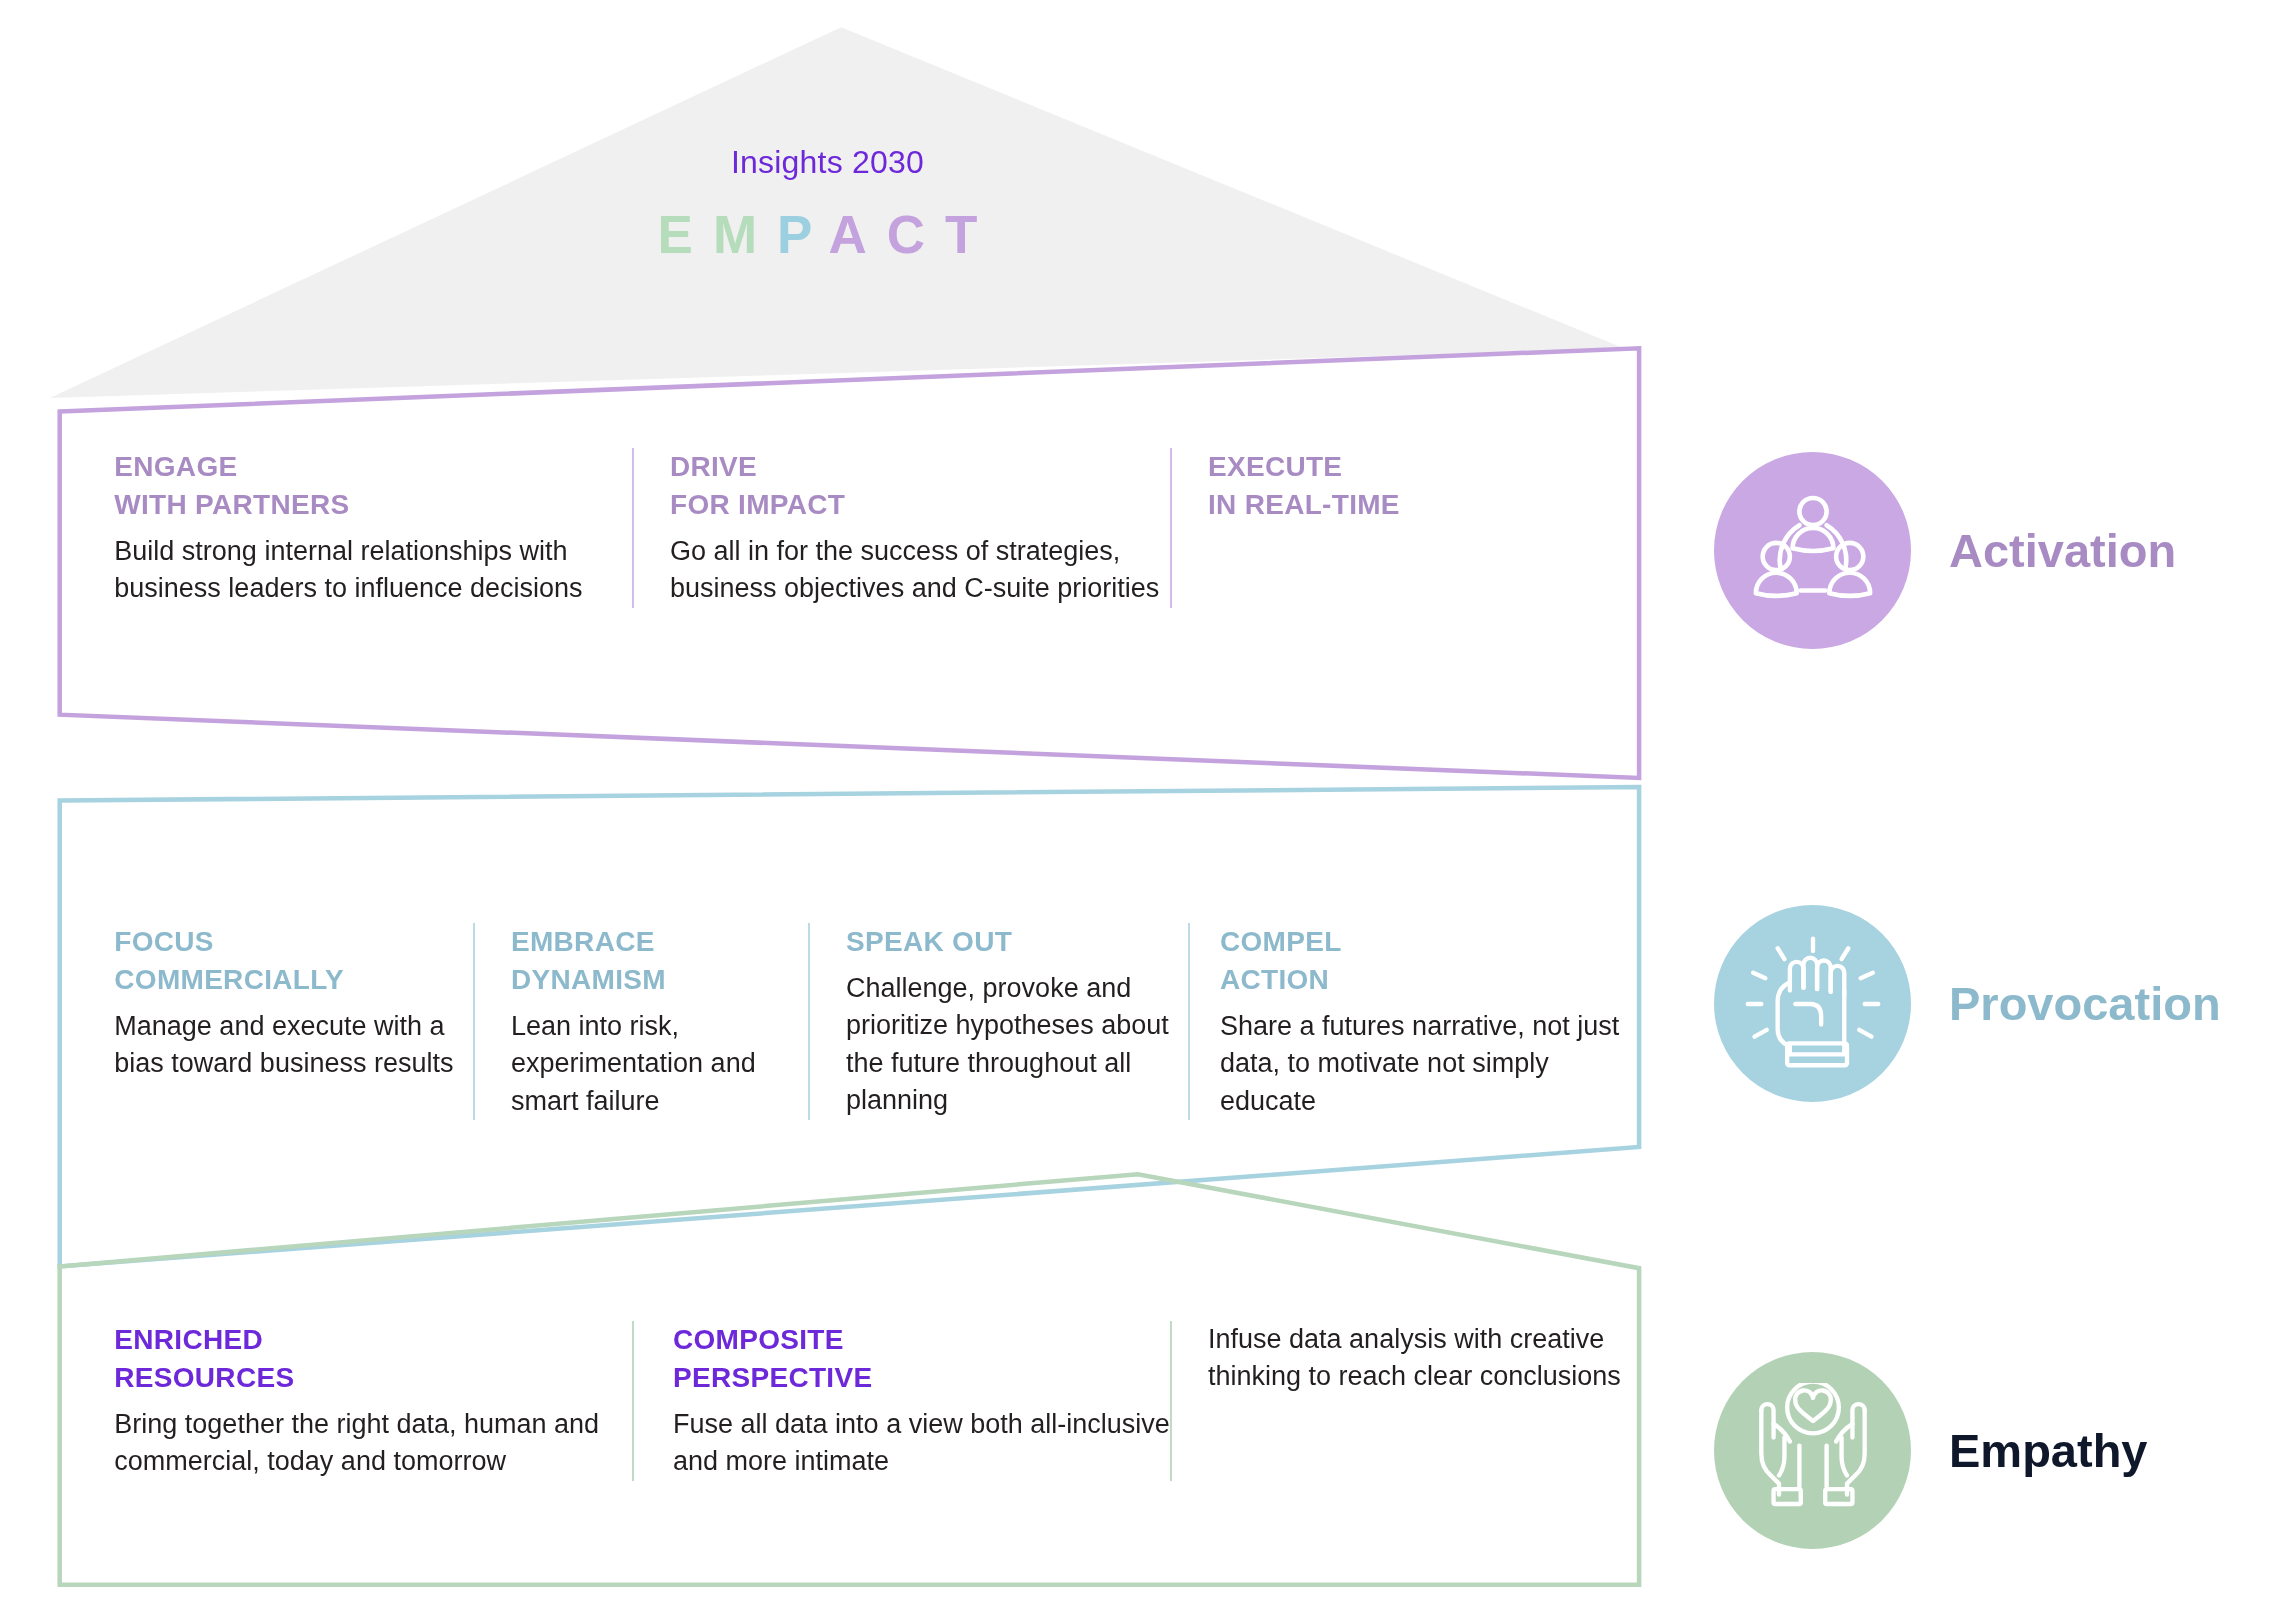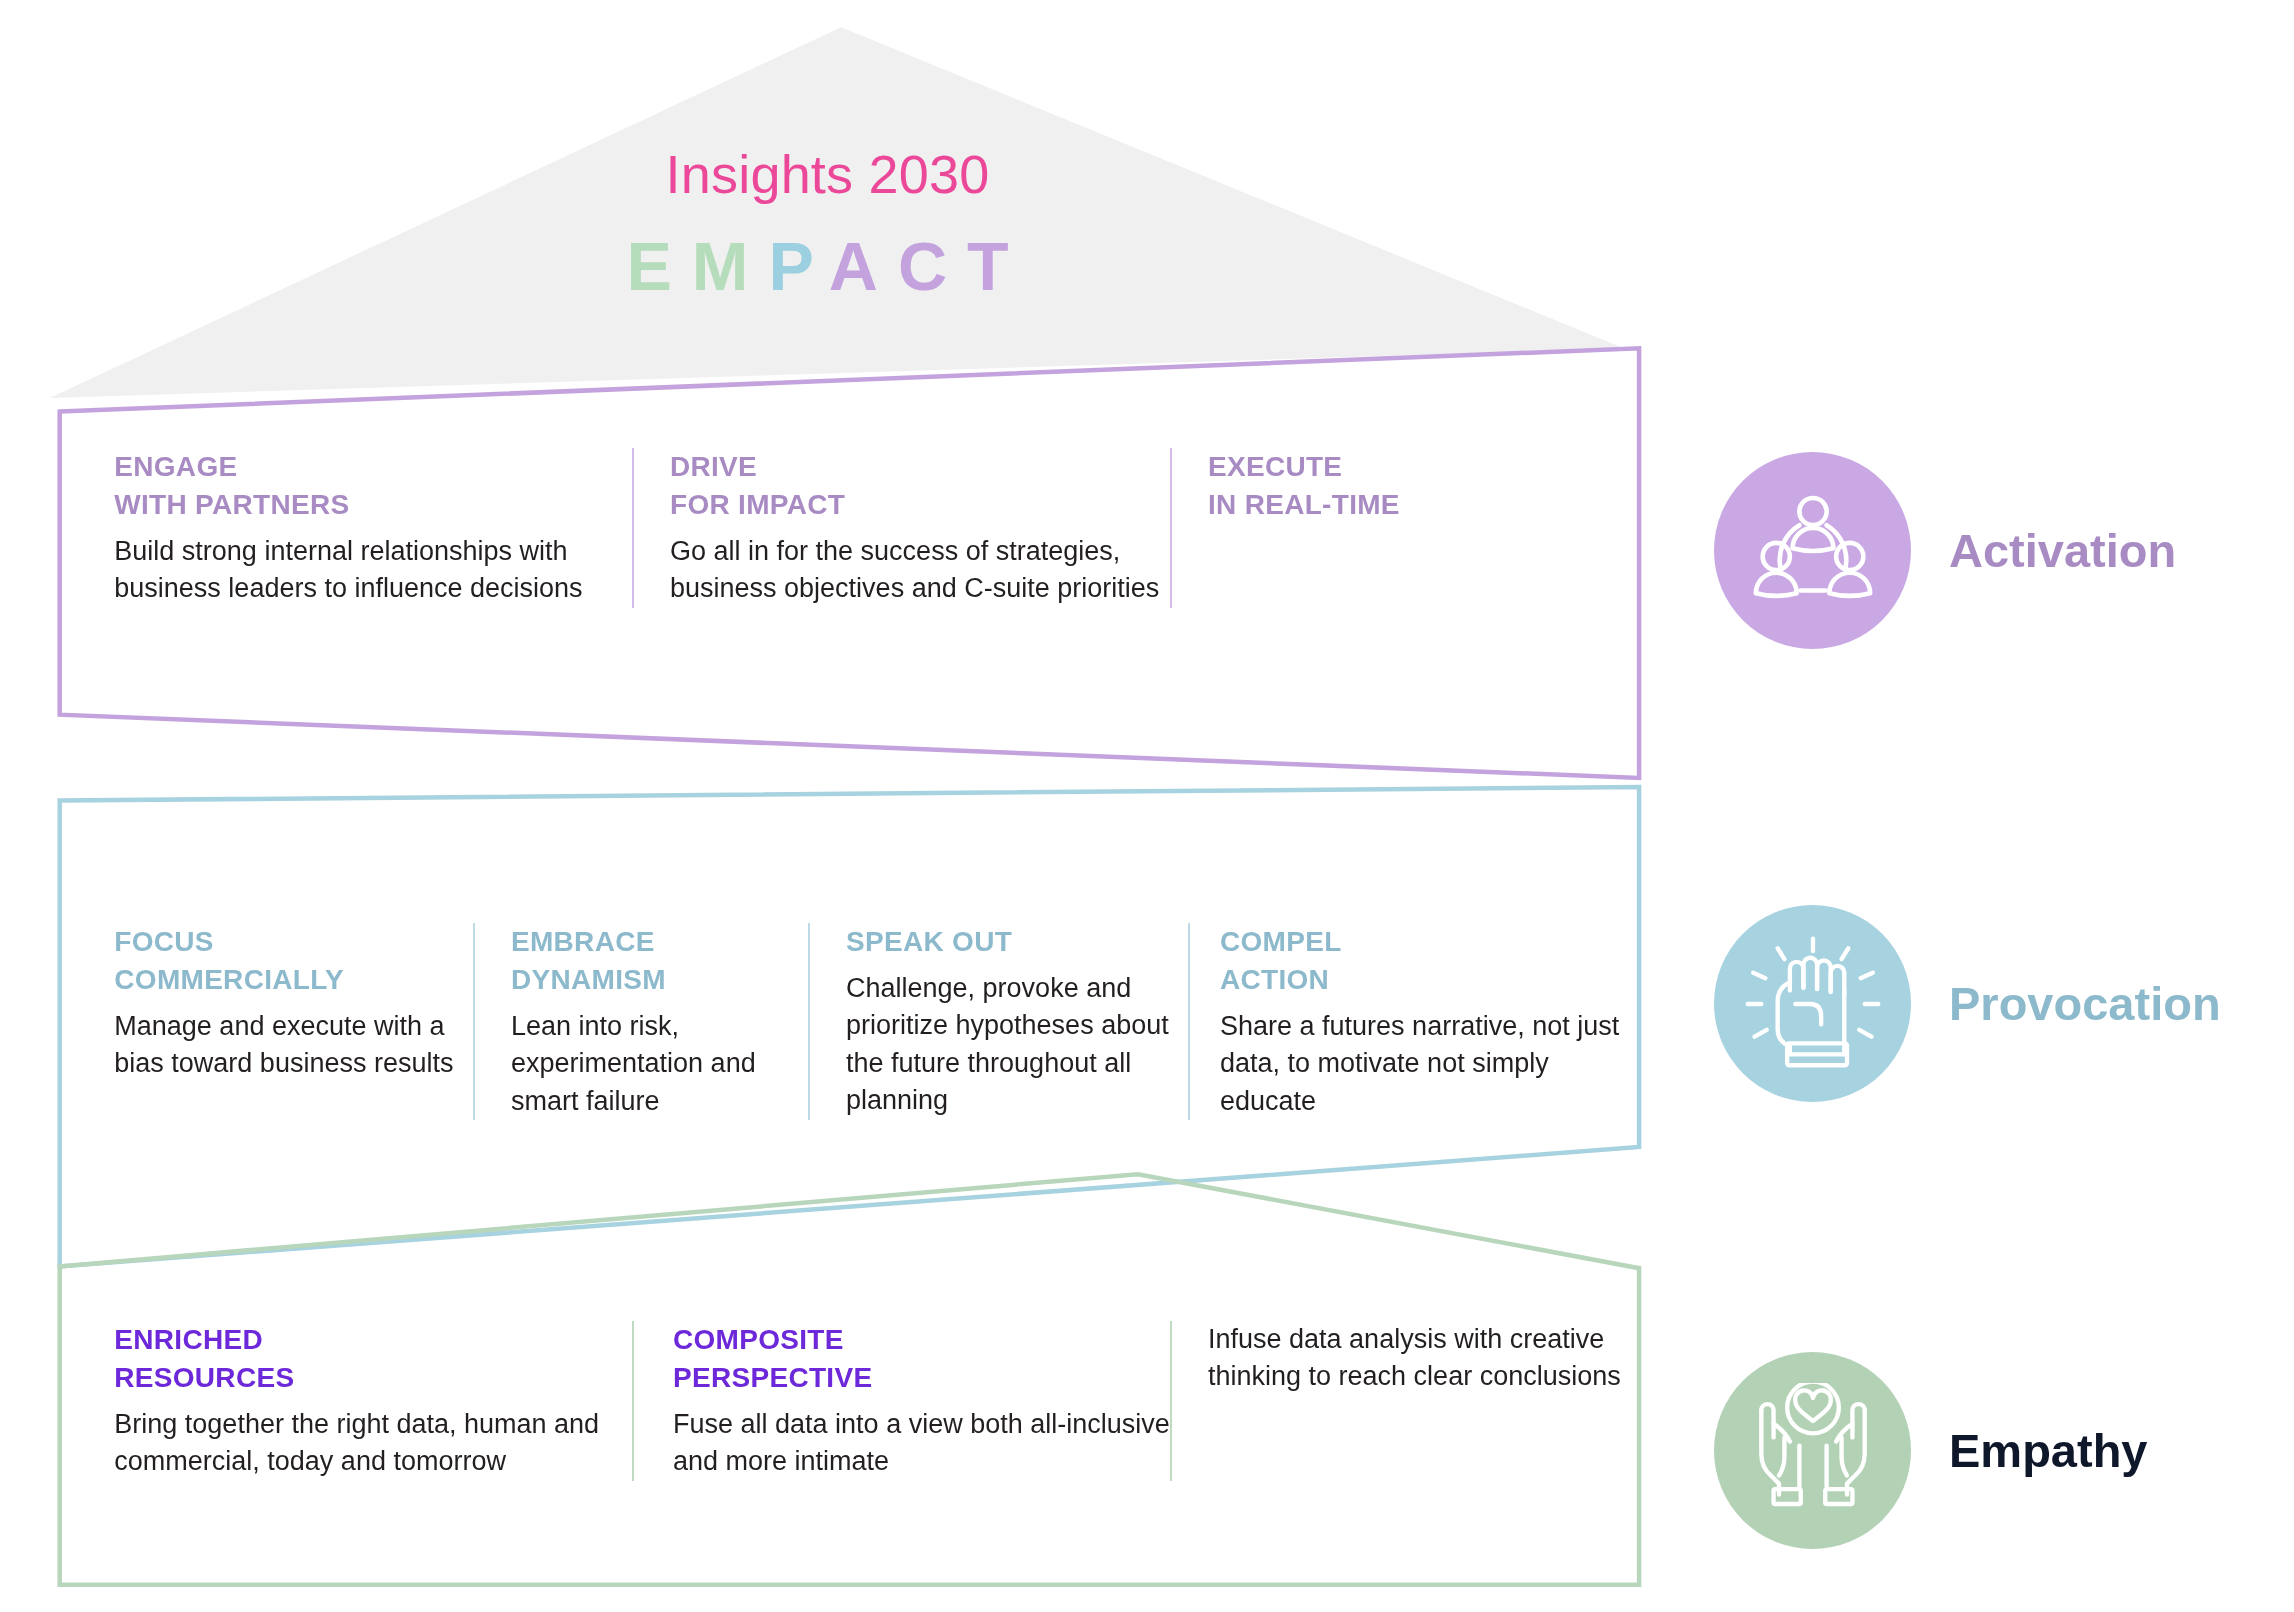--- a/index.html
+++ b/index.html
@@ -30,29 +30,29 @@
   
   .title-wrap {
     position: absolute;
     left: 0;
     top: 145px;
     width: 1655px;
     text-align: center;
     z-index: 6;
   }
   .insights-title {
-    font-size: 54px;
-    color: #ec4899;
+    font-size: 32px;
+    color: #6d28d9;
     letter-spacing: 0.2px;
     font-weight: 400;
     line-height: 1.1;
   }
   .empact {
     margin-top: 27px;
-    font-size: 68px;
+    font-size: 53px;
     font-weight: 700;
     letter-spacing: 20px;
     line-height: 1.05;
   }
   .empact span { display: inline; }
 
   
   .band-content {
     position: absolute;
     display: flex;

